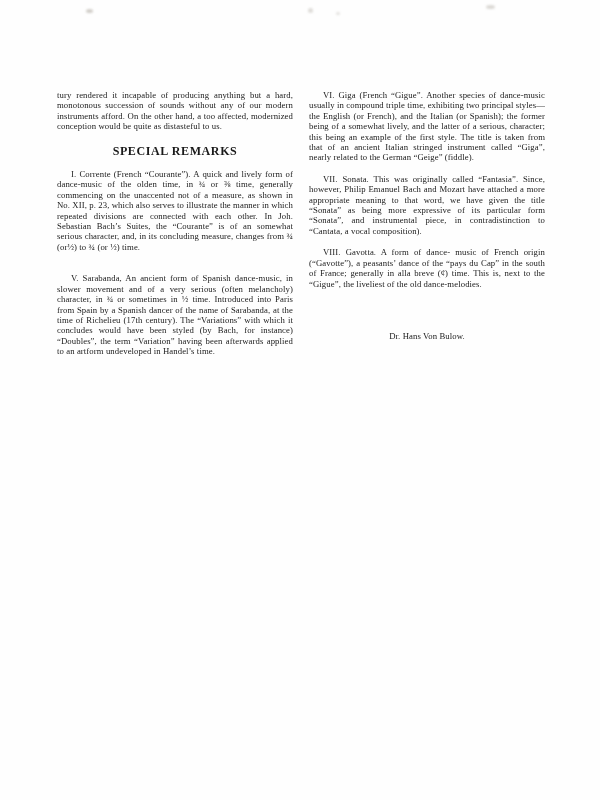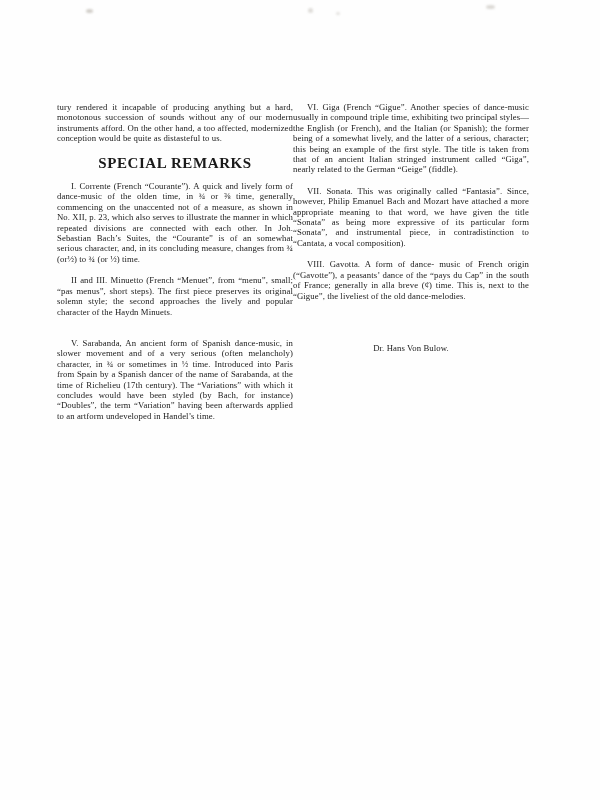--- a/index.html
+++ b/index.html
@@ -25,41 +25,42 @@
     opacity: 0.65;
   }
   .artifact.a1 { left: 86px;  top: 9px;  width: 7px; height: 4px; }
   .artifact.a2 { left: 308px; top: 8px;  width: 5px; height: 5px; opacity:0.45; }
   .artifact.a3 { left: 336px; top: 12px; width: 4px; height: 3px; opacity:0.4; }
   .artifact.a4 { left: 486px; top: 5px;  width: 9px; height: 4px; opacity:0.5; }
 
   .content {
     position: absolute;
     left: 57px;
-    top: 102px;
+    top: 90px;
     width: 488px;
     display: flex;
+    gap: 16px;
   }
   .column {
     width: 236px;
     font-size: 8.7px;
     line-height: 10.4px;
     text-align: justify;
     letter-spacing: 0.1px;
   }
   .para {
     margin: 0 0 11px 0;
     text-indent: 14px;
   }
   .para.no-indent { text-indent: 0; }
   .para.gap-before { margin-top: 21px; }
   .section-heading {
     text-align: center;
     font-weight: bold;
-    font-size: 15px;
+    font-size: 12px;
     letter-spacing: 0.6px;
     margin: 14px 0 13px 0;
   }
   .signature {
     margin-top: 42px;
     text-align: center;
     text-indent: 0;
   }
 </style>
 </head>
@@ -74,21 +75,20 @@
 
   <div class="content">
 
     <div class="column">
       <p class="para no-indent">tury rendered it incapable of producing anything but a hard, monotonous succession of sounds without any of our modern instruments afford. On the other hand, a too affected, modernized conception would be quite as distasteful to us.</p>
 
       <div class="section-heading">SPECIAL REMARKS</div>
 
       <p class="para">I. Corrente (French “Courante”). A quick and lively form of dance-music of the olden time, in ¾ or ⅜ time, generally commencing on the unaccented not of a measure, as shown in No. XII, p. 23, which also serves to illustrate the manner in which repeated divisions are connected with each other. In Joh. Sebastian Bach’s Suites, the “Courante” is of an somewhat serious character, and, in its concluding measure, changes from ¾ (or½) to ¾ (or ½) time.</p>
 
-      <p class="para">II and III. Minuetto (French “Menuet”, from “menu”, small; “pas menus”, short steps). The first piece preserves its original solemn style; the second approaches the lively and popular character of the Haydn Minuets.</p>
 
       <p class="para gap-before">V. Sarabanda, An ancient form of Spanish dance-music, in slower movement and of a very serious (often melancholy) character, in ¾ or sometimes in ½ time. Introduced into Paris from Spain by a Spanish dancer of the name of Sarabanda, at the time of Richelieu (17th century). The “Variations” with which it concludes would have been styled (by Bach, for instance) “Doubles”, the term “Variation” having been afterwards applied to an artform undeveloped in Handel’s time.</p>
     </div>
 
     <div class="column">
       <p class="para">VI. Giga (French “Gigue”. Another species of dance-music usually in compound triple time, exhibiting two principal styles—the English (or French), and the Italian (or Spanish); the former being of a somewhat lively, and the latter of a serious, character; this being an example of the first style. The title is taken from that of an ancient Italian stringed instrument called “Giga”, nearly related to the German “Geige” (fiddle).</p>
 
       <p class="para">VII. Sonata. This was originally called “Fantasia”. Since, however, Philip Emanuel Bach and Mozart have attached a more appropriate meaning to that word, we have given the title “Sonata” as being more expressive of its particular form “Sonata”, and instrumental piece, in contradistinction to “Cantata, a vocal composition).</p>
 
       <p class="para">VIII. Gavotta. A form of dance- music of French origin (“Gavotte”), a peasants’ dance of the “pays du Cap” in the south of France; generally in alla breve (¢) time. This is, next to the “Gigue”, the liveliest of the old dance-melodies.</p>

